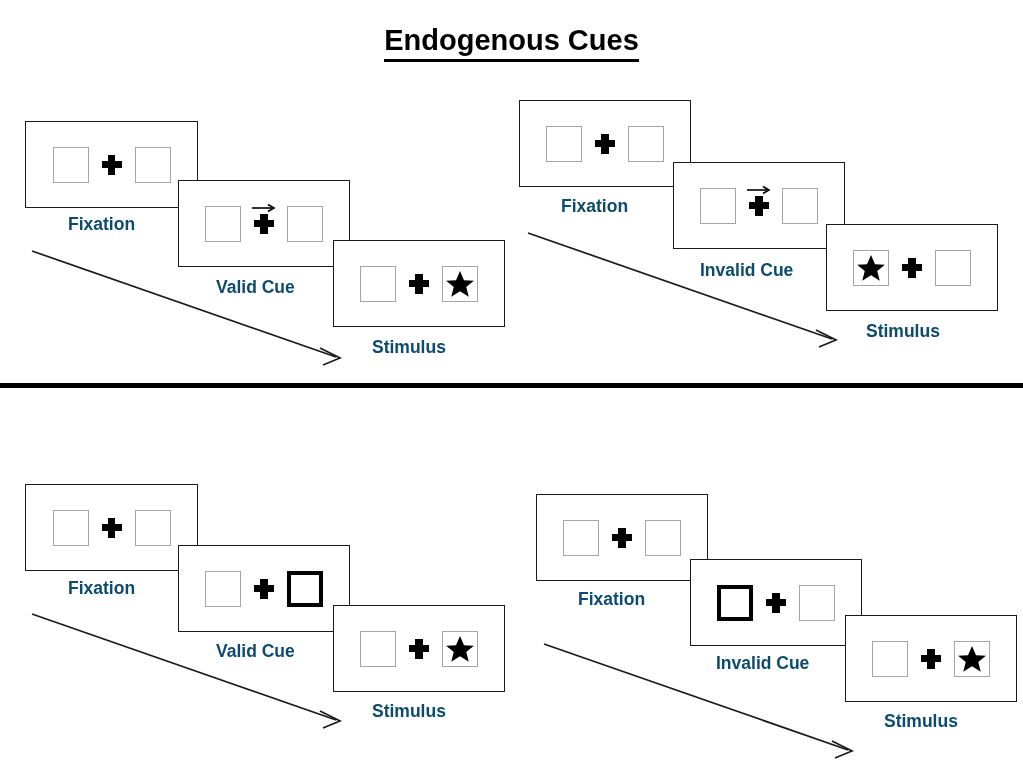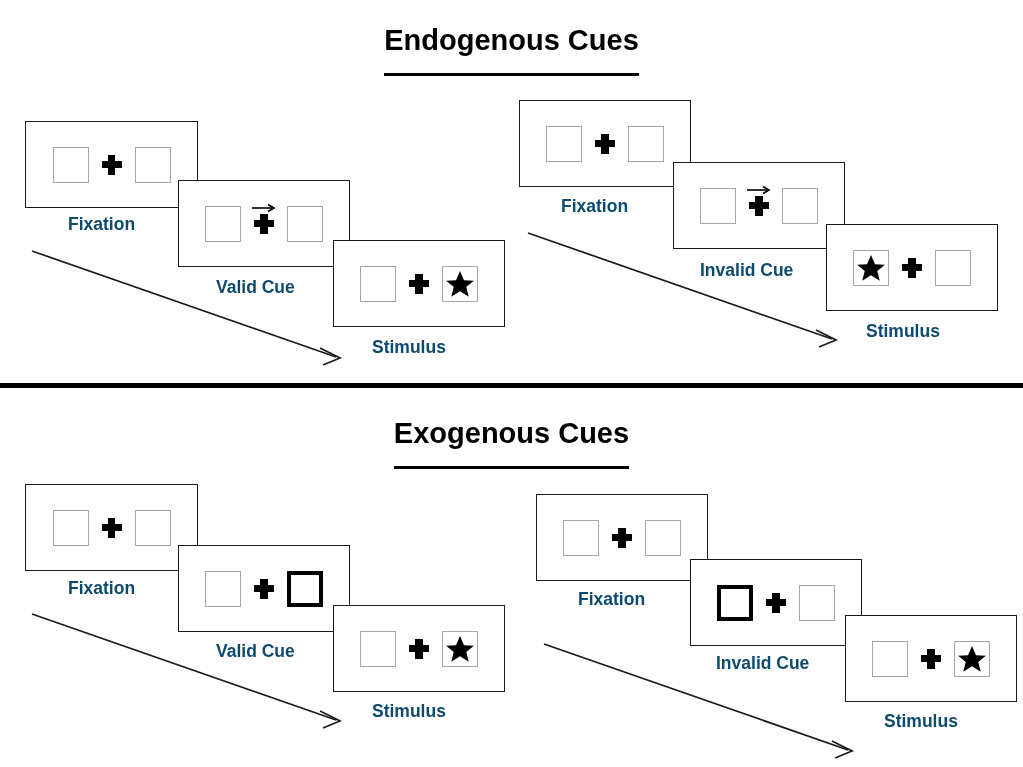--- a/index.html
+++ b/index.html
@@ -29,21 +29,21 @@
     position: absolute;
     width: 1023px;
     text-align: center;
     font-size: 29px;
     font-weight: bold;
     letter-spacing: 0px;
     white-space: nowrap;
   }
   .section-title span {
     border-bottom: 3px solid #000;
-    padding-bottom: 17px;
+    padding-bottom: 3px;
   }
   #title-endogenous { top: 24px; }
   #title-exogenous  { top: 417px; }
 
   
   .divider {
     position: absolute;
     left: 0;
     width: 1023px;
     height: 5px;
@@ -249,23 +249,20 @@
       <div class="cross-wrap">
         <div class="plus"></div>
       </div>
       <div class="sbox"></div>
     </div>
   </div>
   <div class="caption" style="left:866px; top:321px;">Stimulus</div>
 
   <div class="divider" id="main-divider"></div>
 
-  <div class="section-title" id="title-exogenous">
-    <span>Exogenous Cues</span>
-  </div>
 
   <svg class="flow-arrow" style="left:28px; top:608px; width:330px; height:125px;" viewBox="0 0 330 125">
     <line x1="4" y1="6" x2="308" y2="112" stroke="#1a1a1a" stroke-width="1.7"></line>
     <polyline points="292,103 312,113 295,120" fill="none" stroke="#1a1a1a" stroke-width="1.7"></polyline>
   </svg>
 
   <div class="panel" style="left:25px; top:484px; width:173px; height:87px;">
     <div class="panel-inner">
       <div class="sbox"></div>
       <div class="cross-wrap">

